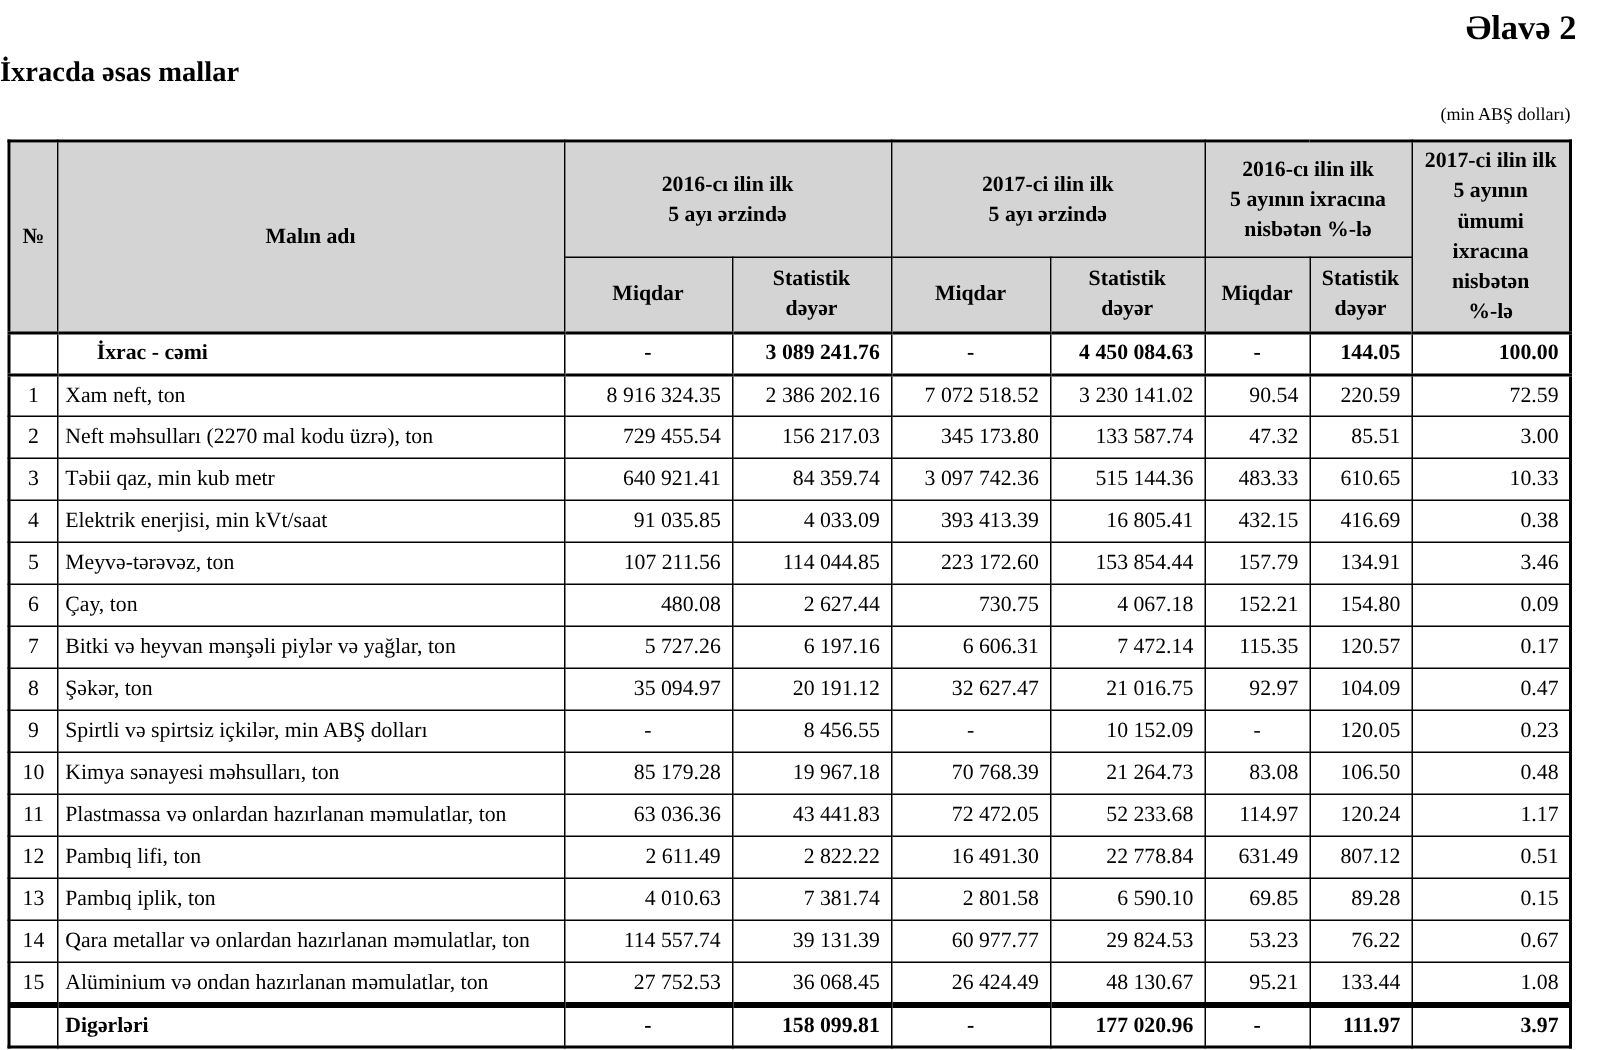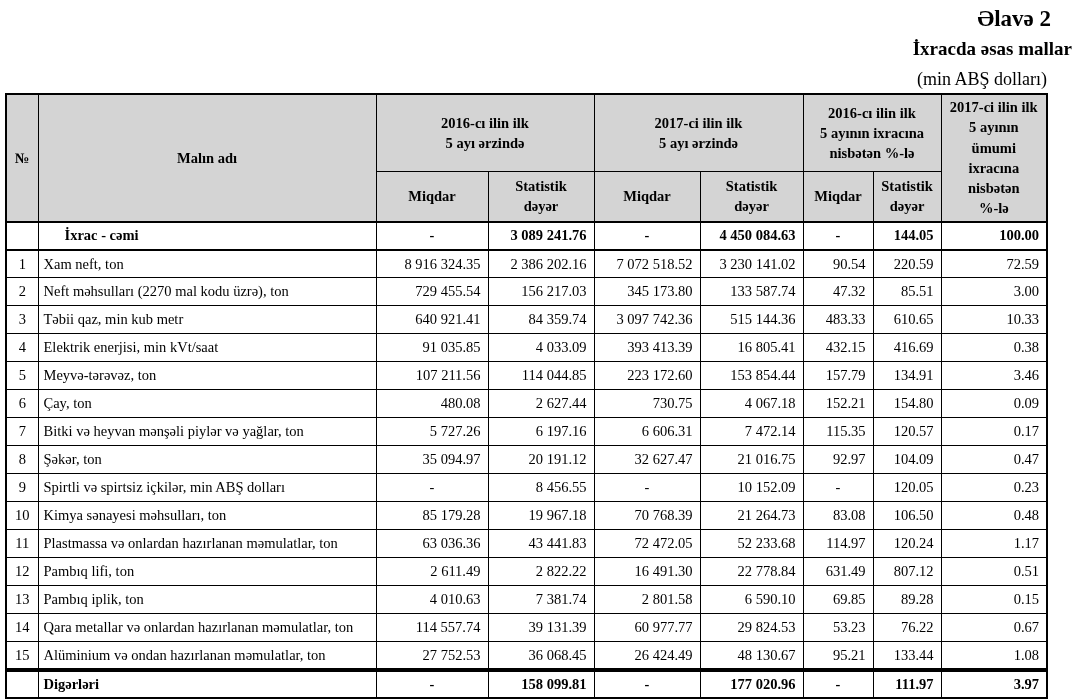--- a/index.html
+++ b/index.html
@@ -7,24 +7,24 @@
     width:1079px; height:700px; background:#ffffff; color:#000;
     font-family:"Liberation Serif","DejaVu Serif",serif;
     position:relative; overflow:hidden;
   }
   .appendix {
     position:absolute; top:6px; right:28px;
     font-size:23px; font-weight:bold;
   }
   .doc-title {
     position:absolute; top:38px; left:0; width:1060px;
-    text-align:right; font-size:19px; font-weight:bold;margin-left:12px;
+    text-align:left; font-size:19px; font-weight:bold;
   }
   .unit-note {
-    position:absolute; top:69px; right:32px; font-size:18px;
+    position:absolute; top:69px; right:32px; font-size:12px;
   }
   table.main {
     position:absolute; top:93px; left:5px; width:1041px;
     border-collapse:collapse; table-layout:fixed;
     border:2px solid #000;
   }
   th, td { border:1px solid #000; overflow:hidden; }
   thead th {
     background:#d4d4d4; font-weight:bold; font-size:14.5px;
     text-align:center; vertical-align:middle;

